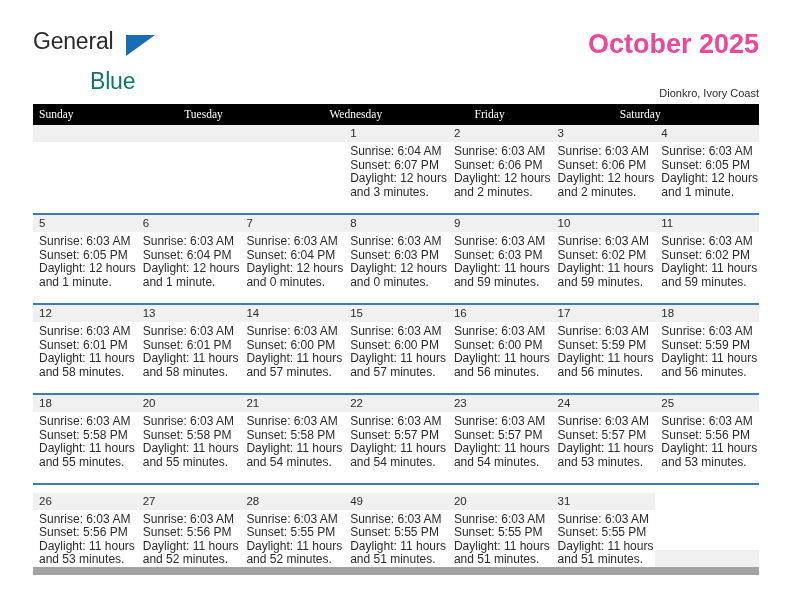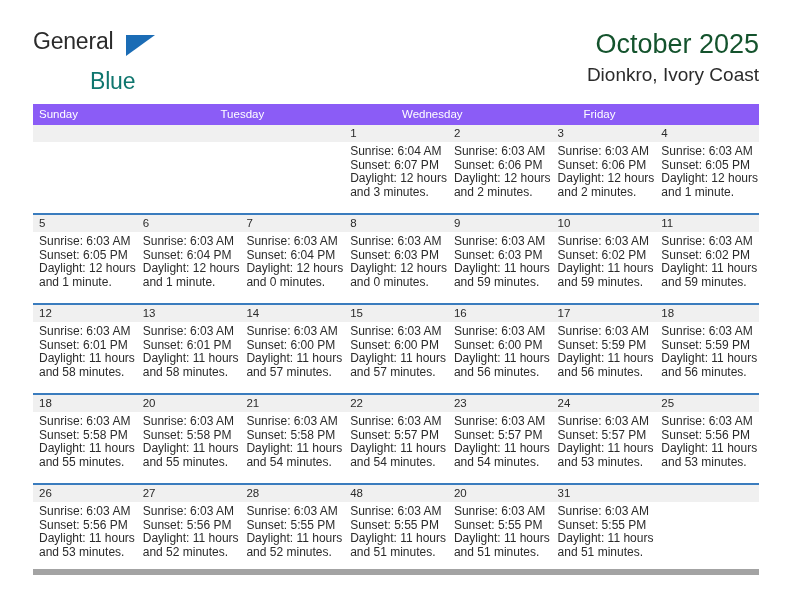--- a/index.html
+++ b/index.html
@@ -67,66 +67,68 @@
   }
 
   .title-block {
     position: absolute;
     right: 0;
     top: 0;
     text-align: right;
   }
   .month-title {
     font-size: 27px;
-    color: #14532d;
-    font-weight: normal;
+    color: #ec4899;
+    font-weight: bold;
     line-height: 32px;
     white-space: nowrap;
   }
   .location-title {
-    font-size: 19px;
+    font-size: 11px;
     color: #2b2b2b;
     line-height: 22px;
-    margin-top: 4px;
+    margin-top: 22px;
     white-space: nowrap;
     text-align: right;
   }
 
   
   .calendar {
     position: absolute;
     left: 33px;
     top: 104px;
     width: 726px;
   }
 
   .weekday-row {
     display: flex;
-    background: #8b5cf6;
+    background: #000000;
     height: 21px;
+    font-family: Liberation Serif, serif;
   }
   .weekday {
     flex: 1 1 0;
     color: #ffffff;
     font-size: 11.5px;
     line-height: 21px;
     padding-left: 6px;
     box-sizing: border-box;
     white-space: nowrap;
     overflow: hidden;
   }
 
   .week-row {
     display: flex;
     height: 90px;
     border-bottom: 2px solid #3a7cbe;
     box-sizing: border-box;
   }
   .week-row:last-child {
-    border-bottom: 6px solid #a3a3a3;
+    border-bottom: 8px solid #a3a3a3;
+    align-items: flex-end;
   }
 
   .day-cell {
     flex: 1 1 0;
     box-sizing: border-box;
     position: relative;
     background: #ffffff;
     overflow: hidden;
   }
   .day-number {
@@ -170,20 +172,21 @@
     </div>
 
   </div>
 
   <div class="calendar">
     <div class="weekday-row">
         <div class="weekday">Sunday</div>
         <div class="weekday">Tuesday</div>
         <div class="weekday">Wednesday</div>
         <div class="weekday">Friday</div>
+        <div class="weekday">Saturday</div>
       </div>
     <div id="weeks-container">
         <div class="week-row">
           <div class="day-cell empty">
             <div class="day-number"></div>
           </div>
           <div class="day-cell empty">
             <div class="day-number"></div>
           </div>
           <div class="day-cell empty">
@@ -443,21 +446,21 @@
           <div class="day-cell">
             <div class="day-number">28</div>
             <div class="day-info">
               <div>Sunrise: 6:03 AM</div>
               <div>Sunset: 5:55 PM</div>
               <div>Daylight: 11 hours</div>
               <div>and 52 minutes.</div>
             </div>
           </div>
           <div class="day-cell">
-            <div class="day-number">48</div>
+            <div class="day-number">49</div>
             <div class="day-info">
               <div>Sunrise: 6:03 AM</div>
               <div>Sunset: 5:55 PM</div>
               <div>Daylight: 11 hours</div>
               <div>and 51 minutes.</div>
             </div>
           </div>
           <div class="day-cell">
             <div class="day-number">20</div>
             <div class="day-info">

